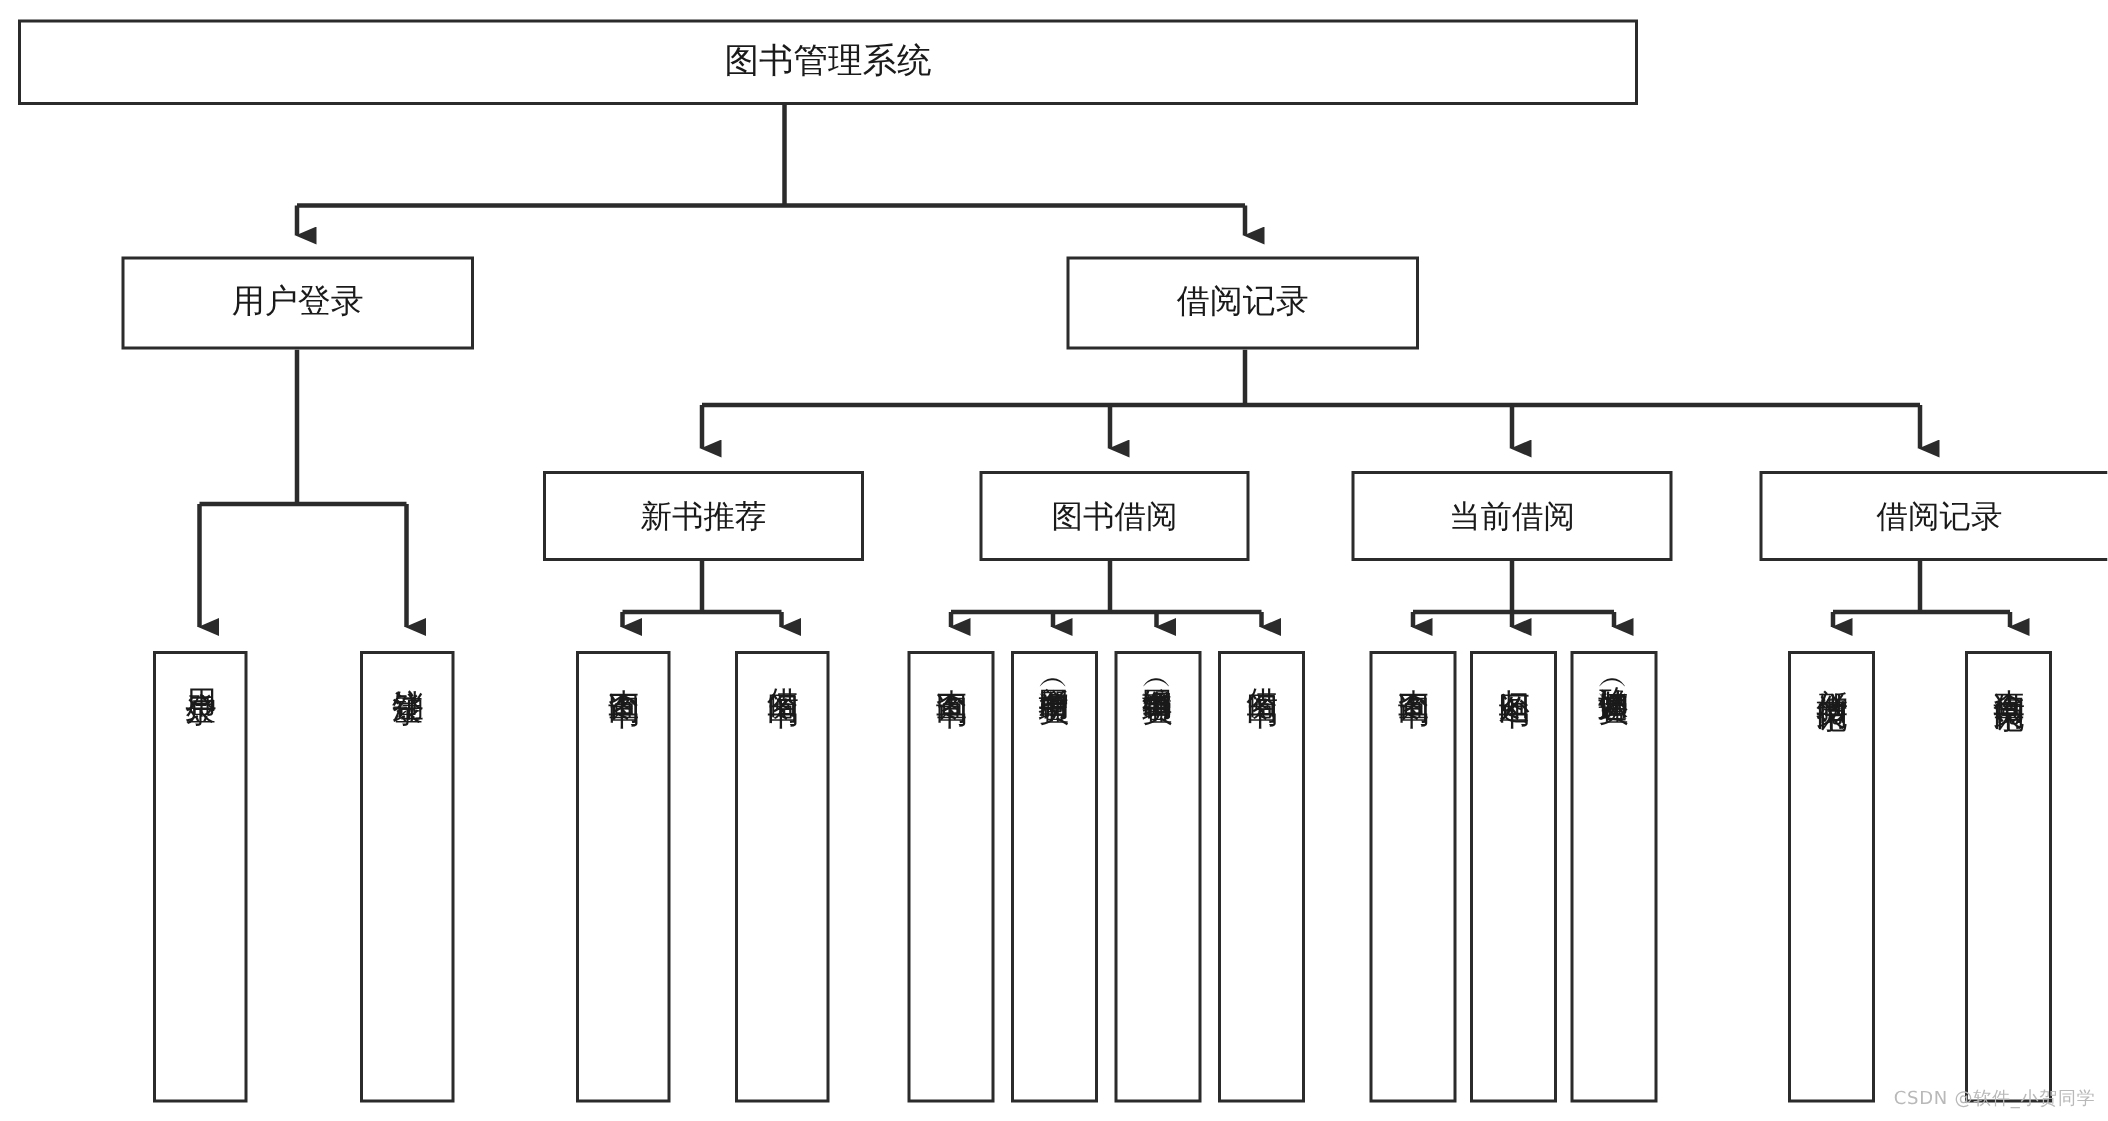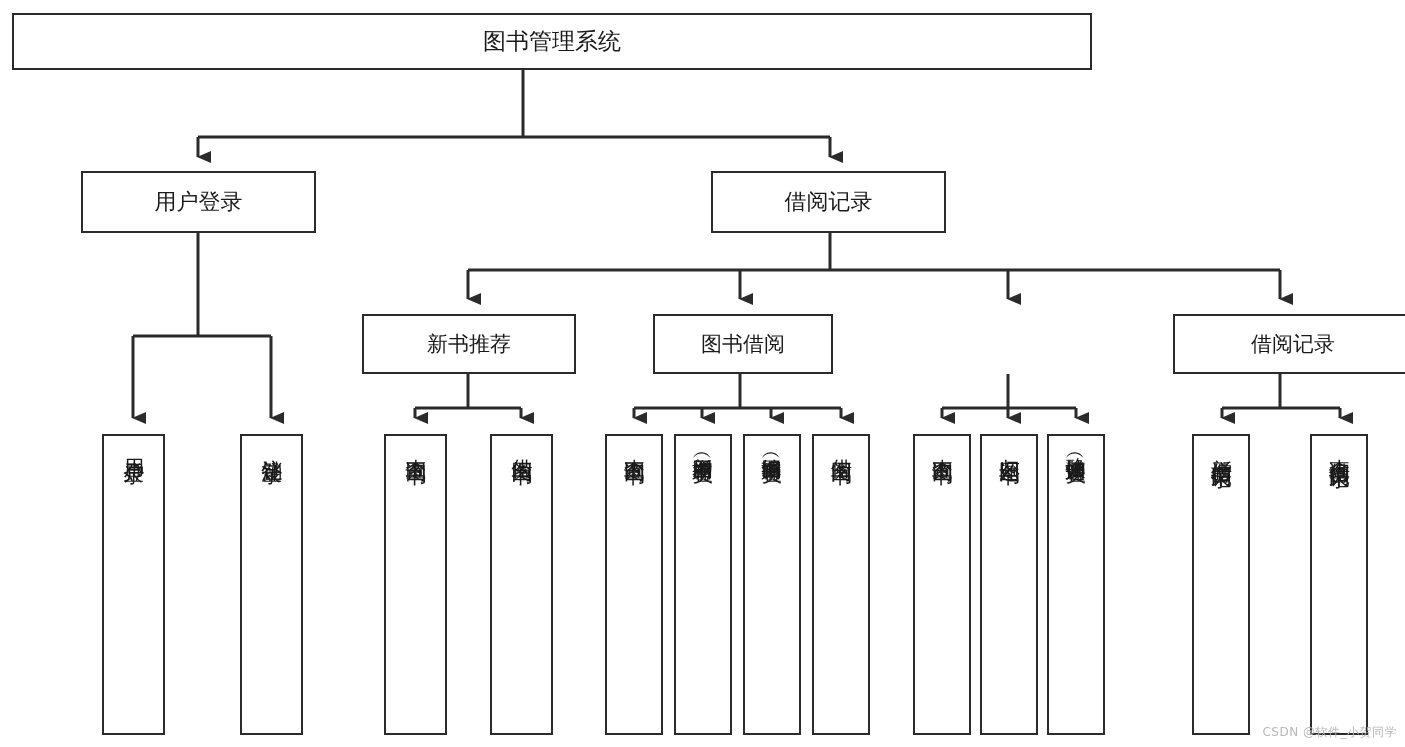--- a/index.html
+++ b/index.html
@@ -140,20 +140,23 @@
   <div class="node node-l2" style="left:711px; top:171px; width:235px; height:62px;">
     <span class="label">借阅记录</span>
   </div>
 
   <div class="node node-l3" style="left:362px; top:314px; width:214px; height:60px;">
     <span class="label">新书推荐</span>
   </div>
   <div class="node node-l3" style="left:633px; top:314px; width:180px; height:60px;margin-left:20px;">
     <span class="label">图书借阅</span>
   </div>
+  <div class="node node-l3" style="left:901px; top:314px; width:214px; height:60px;">
+    <span class="label">当前借阅</span>
+  </div>
   <div class="node node-l3" style="left:1173px; top:314px; width:240px; height:60px;">
     <span class="label">借阅记录</span>
   </div>
 
   <div class="node node-leaf" style="left:102px; top:434px; width:63px; height:301px;">
     <span class="label">用户登录</span>
   </div>
   <div class="node node-leaf" style="left:240px; top:434px; width:63px; height:301px;">
     <span class="label">注销登录</span>
   </div>

